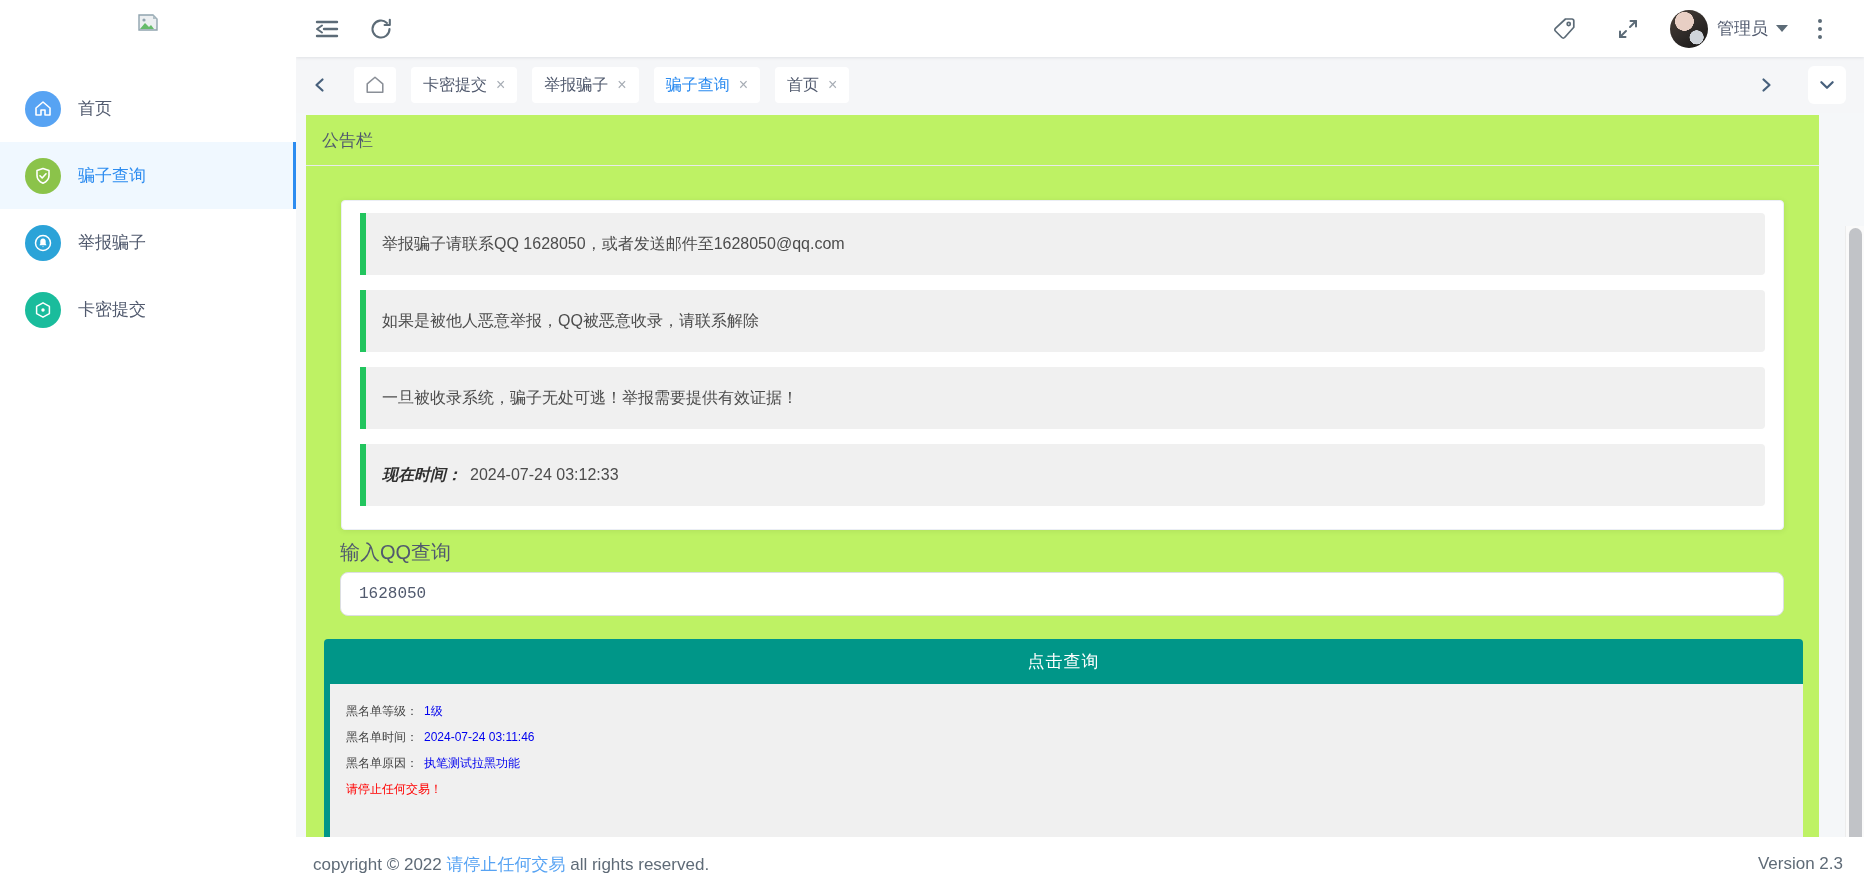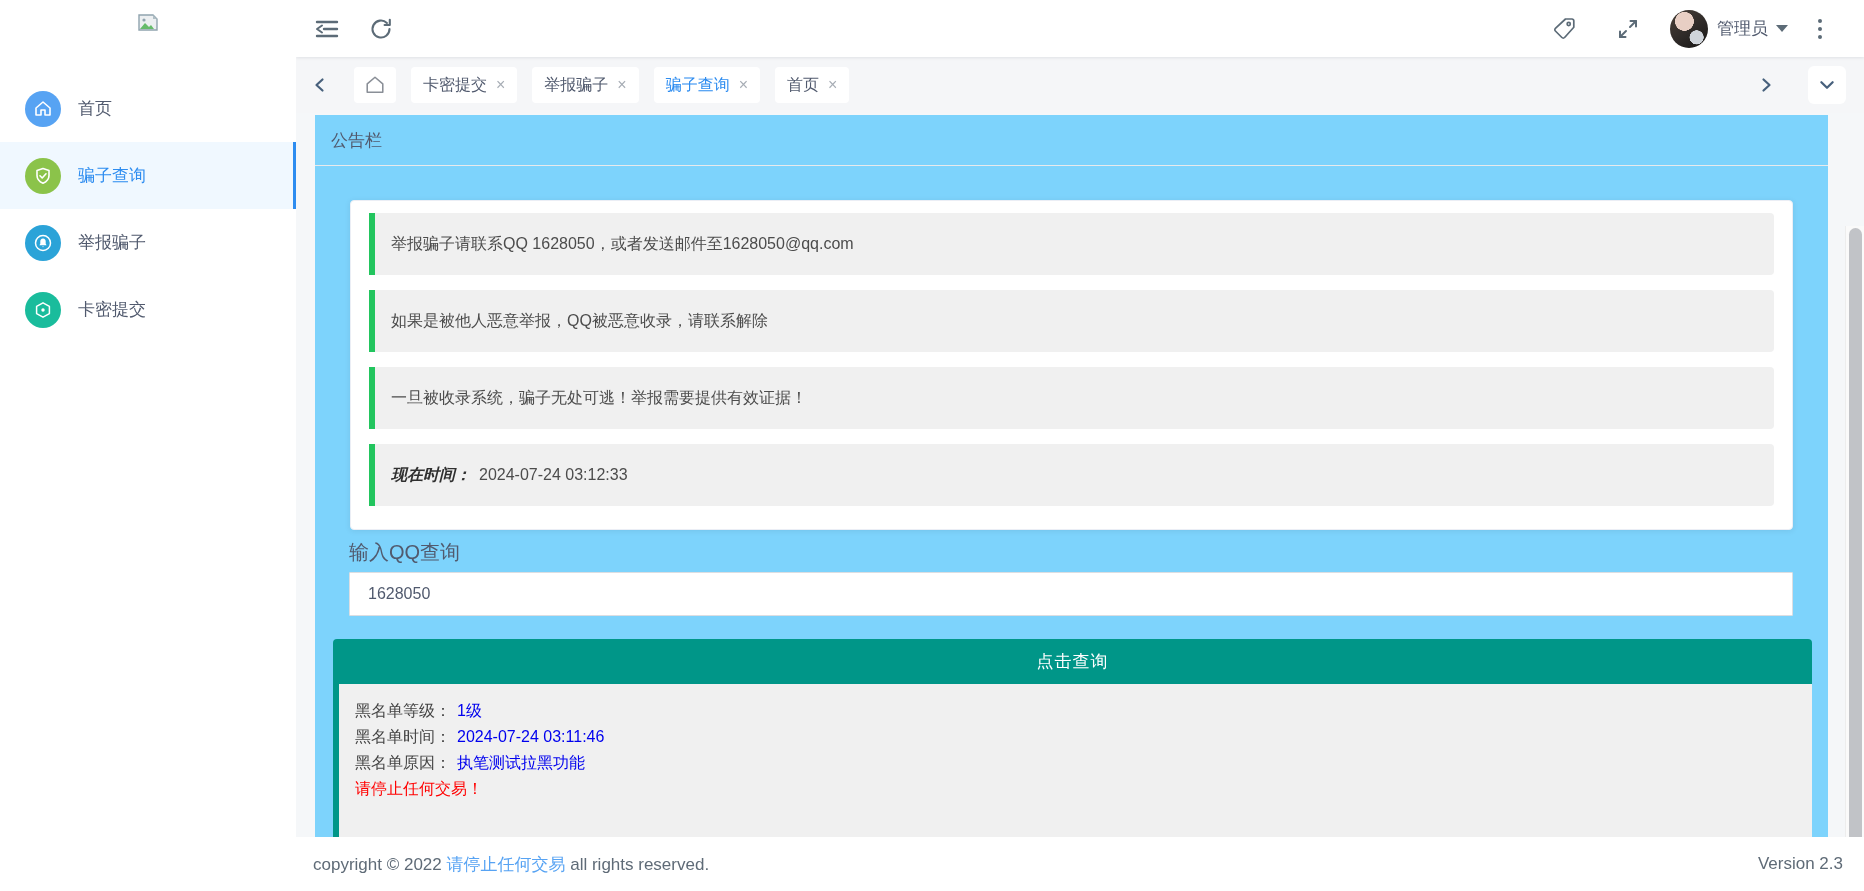--- a/index.html
+++ b/index.html
@@ -37,30 +37,30 @@
   .tb-chevron { width:20px; height:20px; display:flex; align-items:center; justify-content:center; cursor:pointer; }
   .home-chip { width:42px; height:36px; background:#fff; border-radius:4px; margin-left:24px; display:flex; align-items:center; justify-content:center; cursor:pointer; }
   .tab { height:36px; background:#fff; border-radius:4px; margin-left:15px; padding:0 12px; display:flex; align-items:center; font-size:16px; color:#515a6e; cursor:pointer; white-space:nowrap; }
   .tab.active { color:#2d8cf0; }
   .tab .x { margin-left:9px; color:#a7adb5; font-size:16px; line-height:1; cursor:pointer; }
   .tab-right { margin-left:auto; display:flex; align-items:center; }
   .dd-chip { width:38px; height:38px; background:#fff; border-radius:6px; margin-left:32px; display:flex; align-items:center; justify-content:center; cursor:pointer; }
 
   
   .content { position:absolute; left:296px; top:113px; right:0; bottom:54px; background:#f5f7f9; }
-  .panel { position:absolute; left:19px; top:2px; width:1513px; height:722px; background:#7dd3fc; }
+  .panel { position:absolute; left:10px; top:2px; width:1513px; height:722px; background:#bef264; }
   .board-title { padding:14px 0 0 16px; font-size:17px; color:#515a6e; }
   .title-divider { margin-top:13px; border-bottom:1px solid #e8eaec; }
   .ncard { margin:34px 35px 0 35px; height:330px; background:#fff; border:1px solid #ebeef5; border-radius:4px; box-shadow:0 1px 6px rgba(0,0,0,.08); overflow:hidden; }
   .notice { margin:12px 18px 15px 18px; height:62px; background:#f0f0f0; border-left:6px solid #22c55e; border-radius:0 4px 4px 0; display:flex; align-items:center; padding-left:16px; font-size:16px; color:#4c4c4c; }
   .notice b { color:#303030; margin-right:8px;font-style:italic; }
   .q-label { margin:9px 35px 0 34px; font-size:20px; color:#515a6e; }
-  .q-input { display:block; margin:6px 35px 0 34px; width:1444px; height:44px; border:1px solid #dcdee2; border-radius:1px; padding:0 18px; font-size:16px; color:#515a6e; outline:none; font-family:Liberation Sans, sans-serif; background:#fff; }
+  .q-input { display:block; margin:6px 35px 0 34px; width:1444px; height:44px; border:1px solid #dcdee2; border-radius:8px; padding:0 18px; font-size:16px; color:#515a6e; outline:none; font-family:Liberation Mono, monospace; background:#fff; }
   .q-btn { display:block; margin:23px 18px 0 18px; width:1479px; height:45px; background:#009688; color:#fff; font-size:17px; border:none; border-radius:4px 4px 0 0; cursor:pointer; letter-spacing:1px; font-family:"Liberation Sans", sans-serif; }
-  .result { margin:0 18px; width:1479px; height:177px; background:#f0f0f0; border-left:6px solid #009688; border-radius:0 0 4px 4px; padding:14px 0 16px 16px; font-size:16px; }
+  .result { margin:0 18px; width:1479px; height:177px; background:#f0f0f0; border-left:6px solid #009688; border-radius:0 0 4px 4px; padding:14px 0 16px 16px; font-size:12px; }
   .result .line { line-height:26px; color:#444; }
   .result .val { color:#0000ee; margin-left:6px; }
   .result .warn { line-height:26px; color:#ff0000; }
   .bottom-divider { margin:12px 18px 0 18px; border-top:1px solid #d9d9d9; }
 
   
   .scroll-track { position:absolute; right:0; top:113px; width:19px; height:724px; background:#fafafa; border-left:1px solid #ededed; }
   .scroll-thumb { position:absolute; left:3px; top:2px; width:13px; height:631px; background:#c1c3c7; border-radius:7px; cursor:pointer; }
 
   

